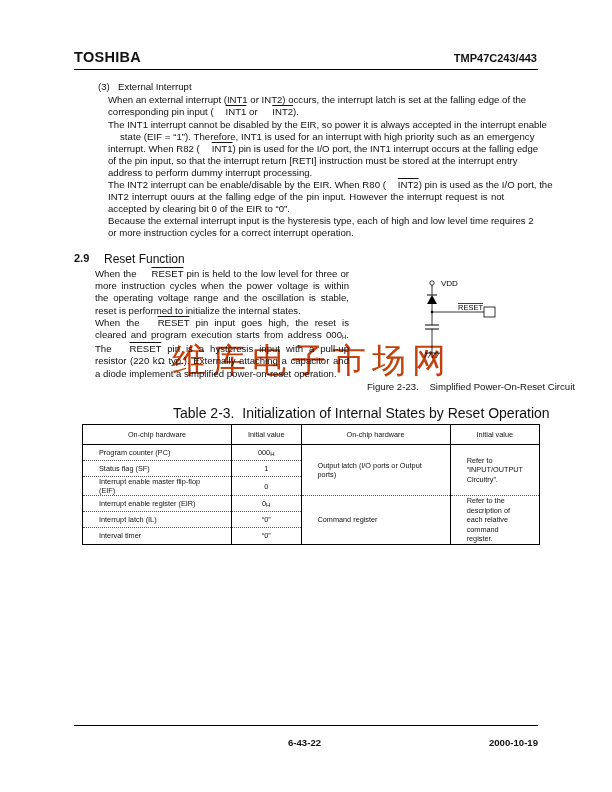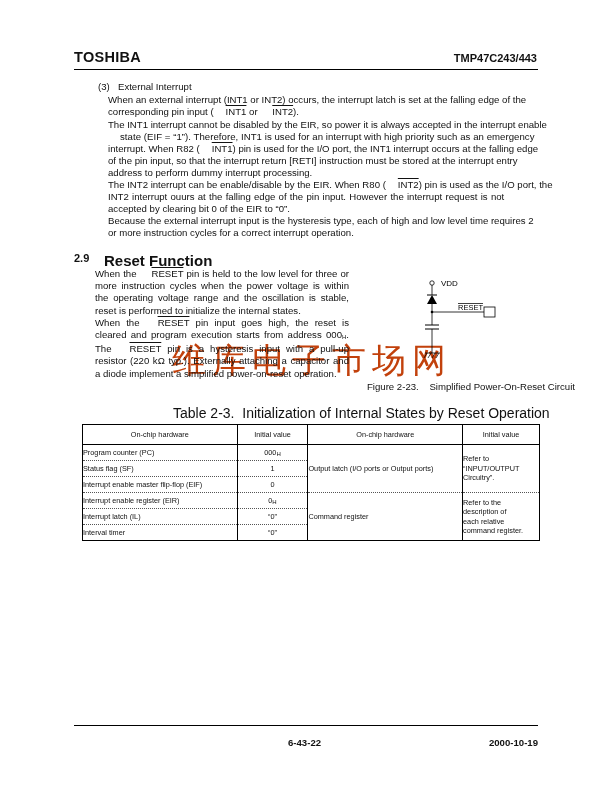--- a/index.html
+++ b/index.html
@@ -4,28 +4,28 @@
 <style>
   html, body { margin:0; padding:0; background:#ffffff; }
   body { width:612px; height:792px; position:relative; overflow:hidden;
          font-family:"Liberation Sans", sans-serif; color:#111; }
   .hdr-brand { position:absolute; left:74px; top:49px; font-weight:bold; font-size:14.5px; letter-spacing:0.3px; }
   .hdr-part { position:absolute; right:75px; top:52px; font-weight:bold; font-size:11px; }
   .hdr-rule { position:absolute; left:74px; width:464px; top:69px; height:0; border-top:1.2px solid #000; }
   .para { position:absolute; font-size:9.6px; line-height:12.2px; }
   .ol { text-decoration:overline;padding-left:12px; }
   .sec-num { position:absolute; left:74px; top:252px; font-weight:bold; font-size:11px; }
-  .sec-title { position:absolute; left:104px; top:252px; font-weight:bold; font-size:15px;text-align:center; }
+  .sec-title { position:absolute; left:104px; top:252px; font-weight:normal; font-size:12px;text-align:center; }
   .reset-text { position:absolute; left:95px; top:268px; width:254px; font-size:9.6px; line-height:12.2px; text-align:justify; }
   .reset-text p { margin:0; }
   .fig-cap { position:absolute; left:330px; top:381px; font-size:9.6px; white-space:pre;padding-left:37px; }
   .watermark { position:absolute; left:172px; top:338px; font-family:"DejaVu Serif", serif; font-size:34px; color:#c2410c; letter-spacing:6px; z-index:0; }
   .tbl-cap { position:absolute; left:173px; top:405px; font-size:14px; white-space:pre; }
   table.init { position:absolute; left:82px; top:424px; width:458px; border-collapse:collapse; font-size:7.3px; }
-  table.init td, table.init th { border-left:1px solid #000; border-right:1px solid #000; padding:0 0; }
+  table.init td, table.init th { border-left:1px solid #000; border-right:1px solid #000; padding:0 16px; }
   table.init th { font-weight:normal; border-top:1.4px solid #000; border-bottom:1.4px solid #000; height:19px; text-align:center; }
   table.init td { height:15px; border-bottom:1px dotted #555; }
   table.init tr.last td { border-bottom:1.4px solid #000; }
   table.init td.c { text-align:center; }
   table.init td.multi { border-bottom:1px dotted #555; vertical-align:middle; line-height:9.5px; }
   .ftr-rule { position:absolute; left:74px; width:464px; top:725px; border-top:1.6px solid #000; }
   .ftr-page { position:absolute; left:288px; top:737px; font-weight:bold; font-size:9.6px; }
   .ftr-date { position:absolute; right:74px; top:737px; font-weight:bold; font-size:9.6px; }
   .circuit { position:absolute; left:400px; top:275px; }
   sub.h { font-size:6px; vertical-align:-1px; }

